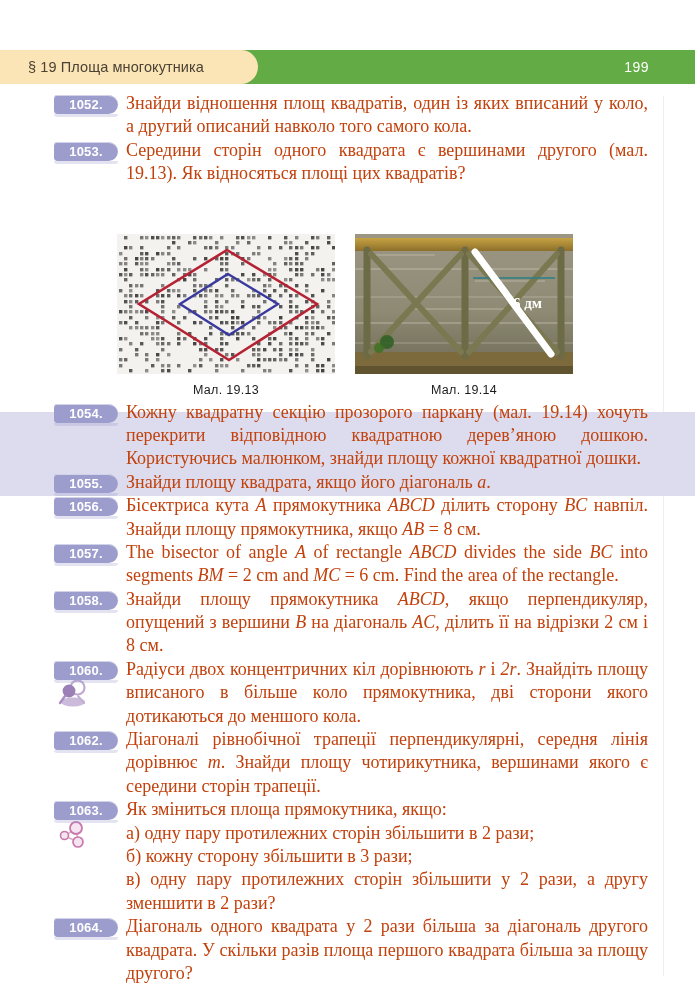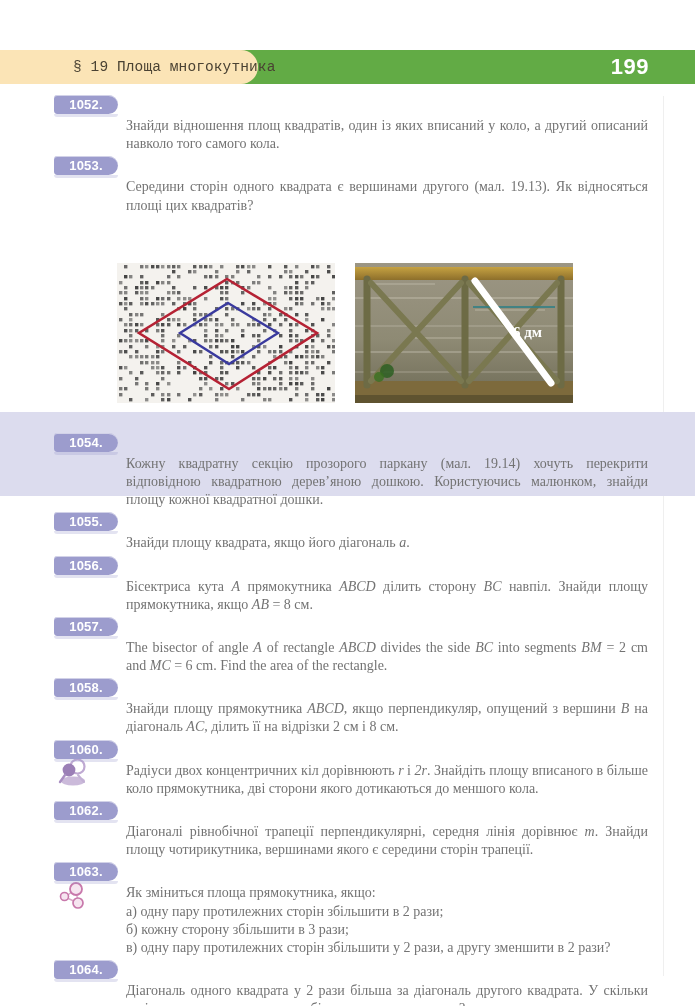--- a/index.html
+++ b/index.html
@@ -31,36 +31,36 @@
     left: 0; top: 0;
     height: 34px;
     width: 258px;
     background: #fbe4b6;
     border-top-right-radius: 19px;
     border-bottom-right-radius: 19px;
     display: flex;
     align-items: center;
   }
   .header-tab-label {
-    padding-left: 73px;
-    font-family: Liberation Mono, monospace;
+    padding-left: 28px;
+    font-family: Liberation Sans, sans-serif;
     font-size: 14.5px;
     color: #4a4233;
     letter-spacing: 0.1px;
     white-space: nowrap;
   }
   .header-pagenum {
     position: absolute;
     right: 46px; top: 0;
     height: 34px;
     display: flex;
     align-items: center;
     font-family: "Liberation Sans", sans-serif;
-    font-weight: bold;
-    font-size: 22px;
+    font-weight: normal;
+    font-size: 14px;
     color: #ffffff;
     letter-spacing: 0.5px;
   }
 
   
   .content {
     position: absolute;
     left: 0; top: 92px;
     width: 695px;
   }
@@ -103,26 +103,25 @@
     content: "";
     position: absolute;
     left: 0; top: 100%;
     width: 100%; height: 3px;
     background: rgba(156,156,205,0.28);
     border-radius: 0 0 4px 4px;
   }
   .body {
     flex: 1 1 auto;
     font-family: "Liberation Serif", serif;
-    font-size: 14px;
+    font-size: 18px;
     line-height: 1.30;
-    color: #737373;
+    color: #c2410c;
     text-align: justify;
     text-justify: inter-word;
-    margin-top: 25px;
   }
   .body .ital { font-style: italic; }
   .sub { display: block; }
 
   
   .margin-icon {
     position: absolute;
     left: 56px;
     width: 34px; height: 30px;
   }

